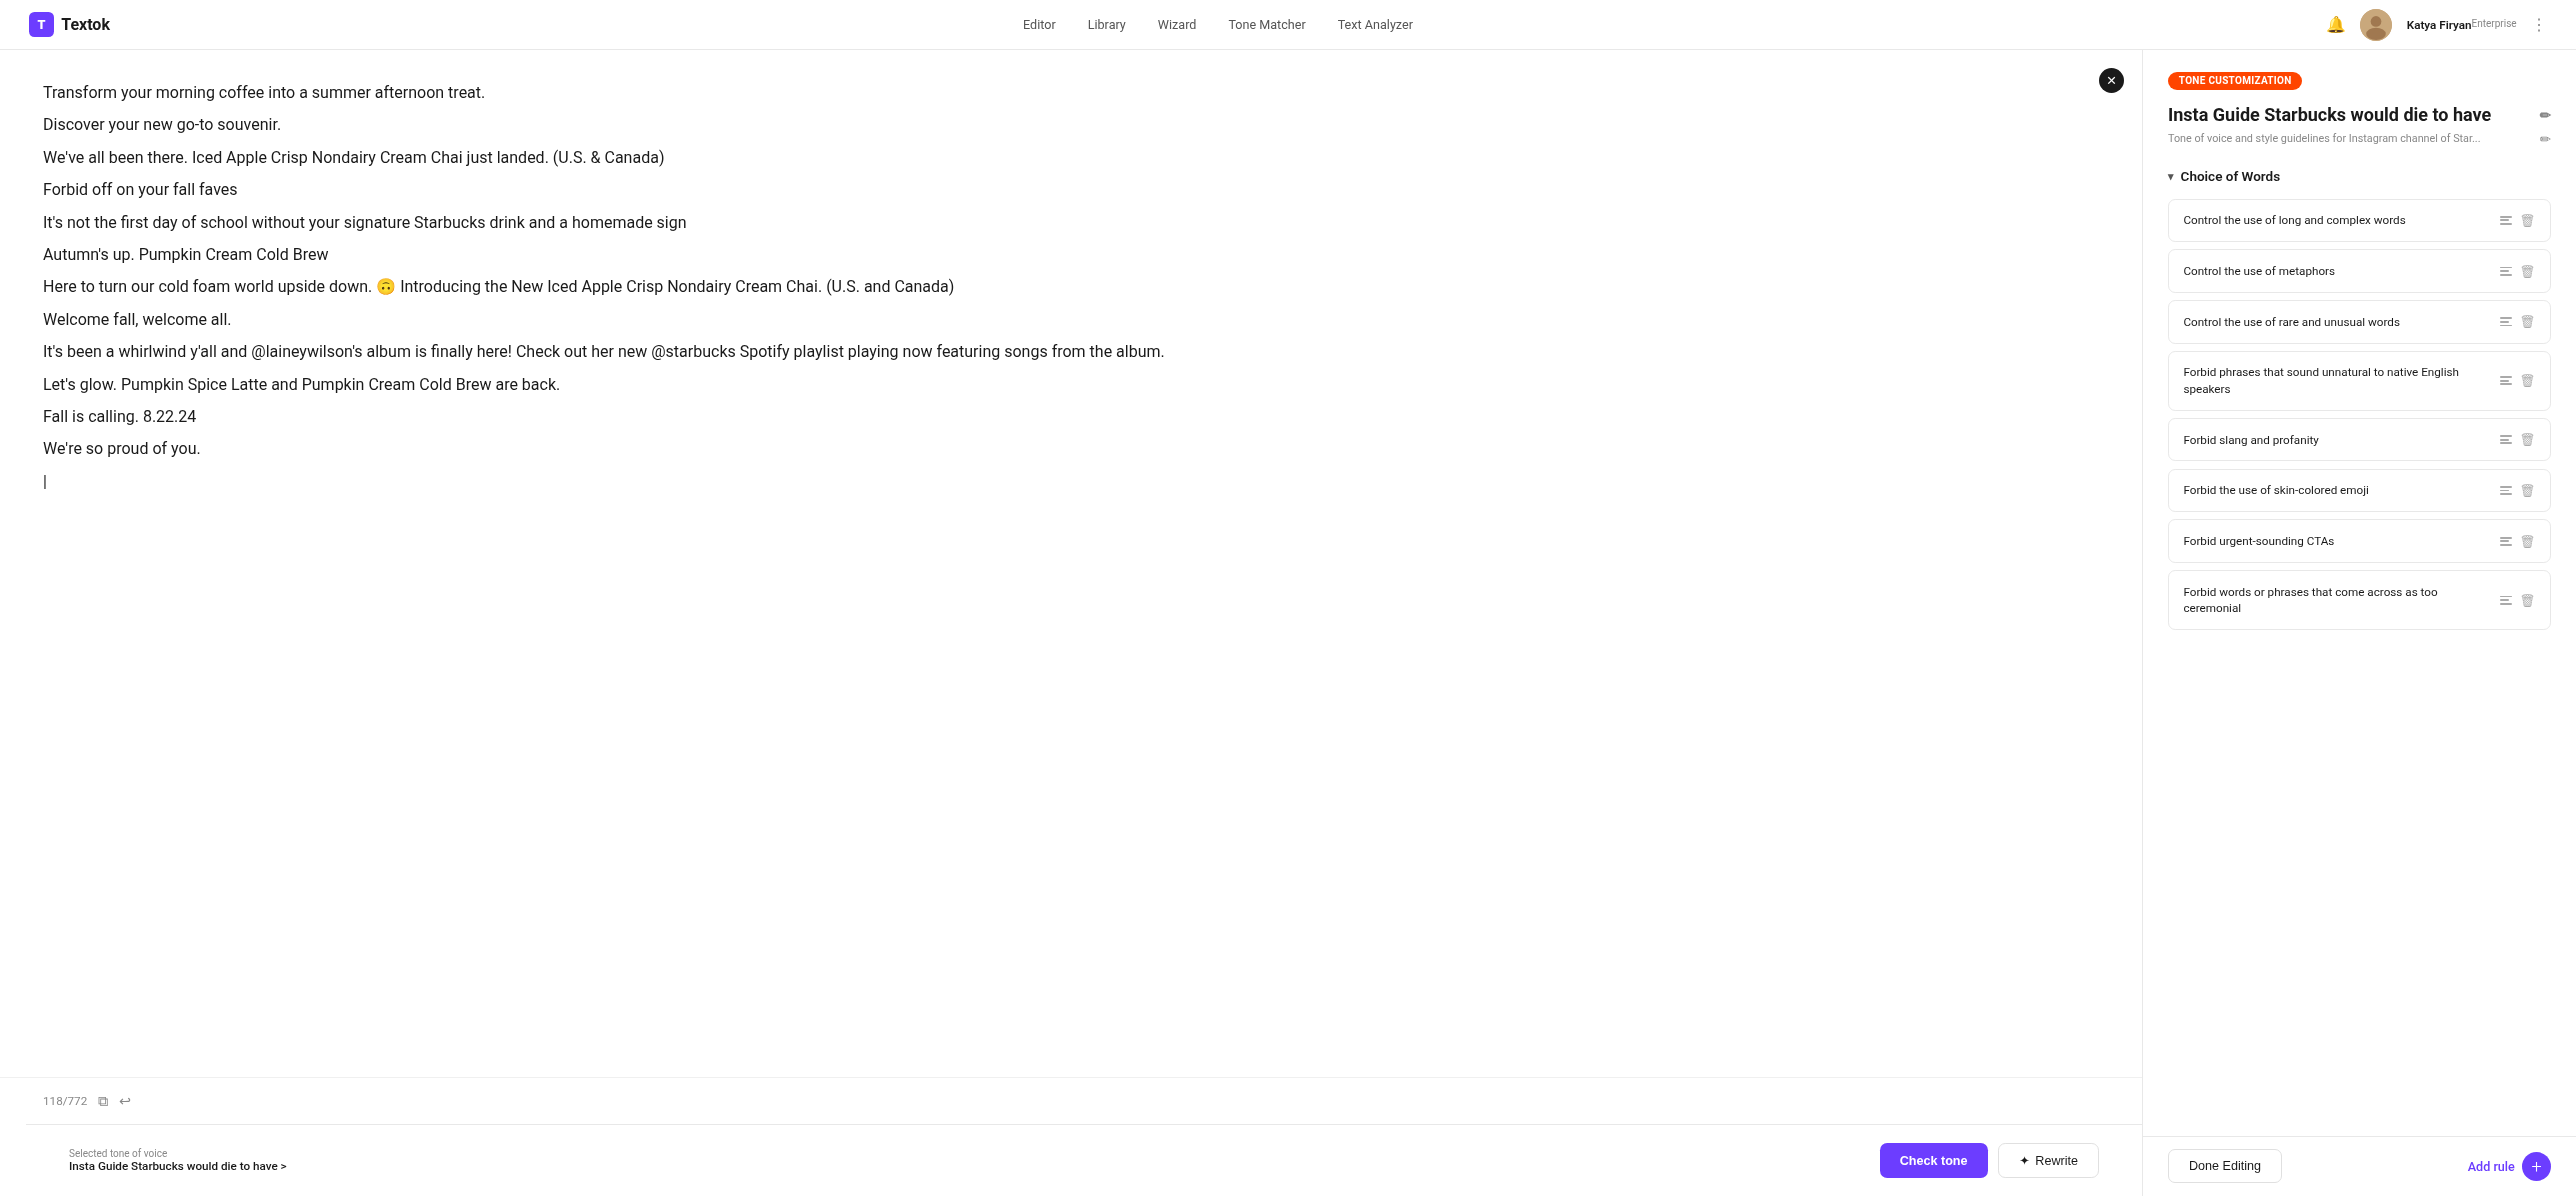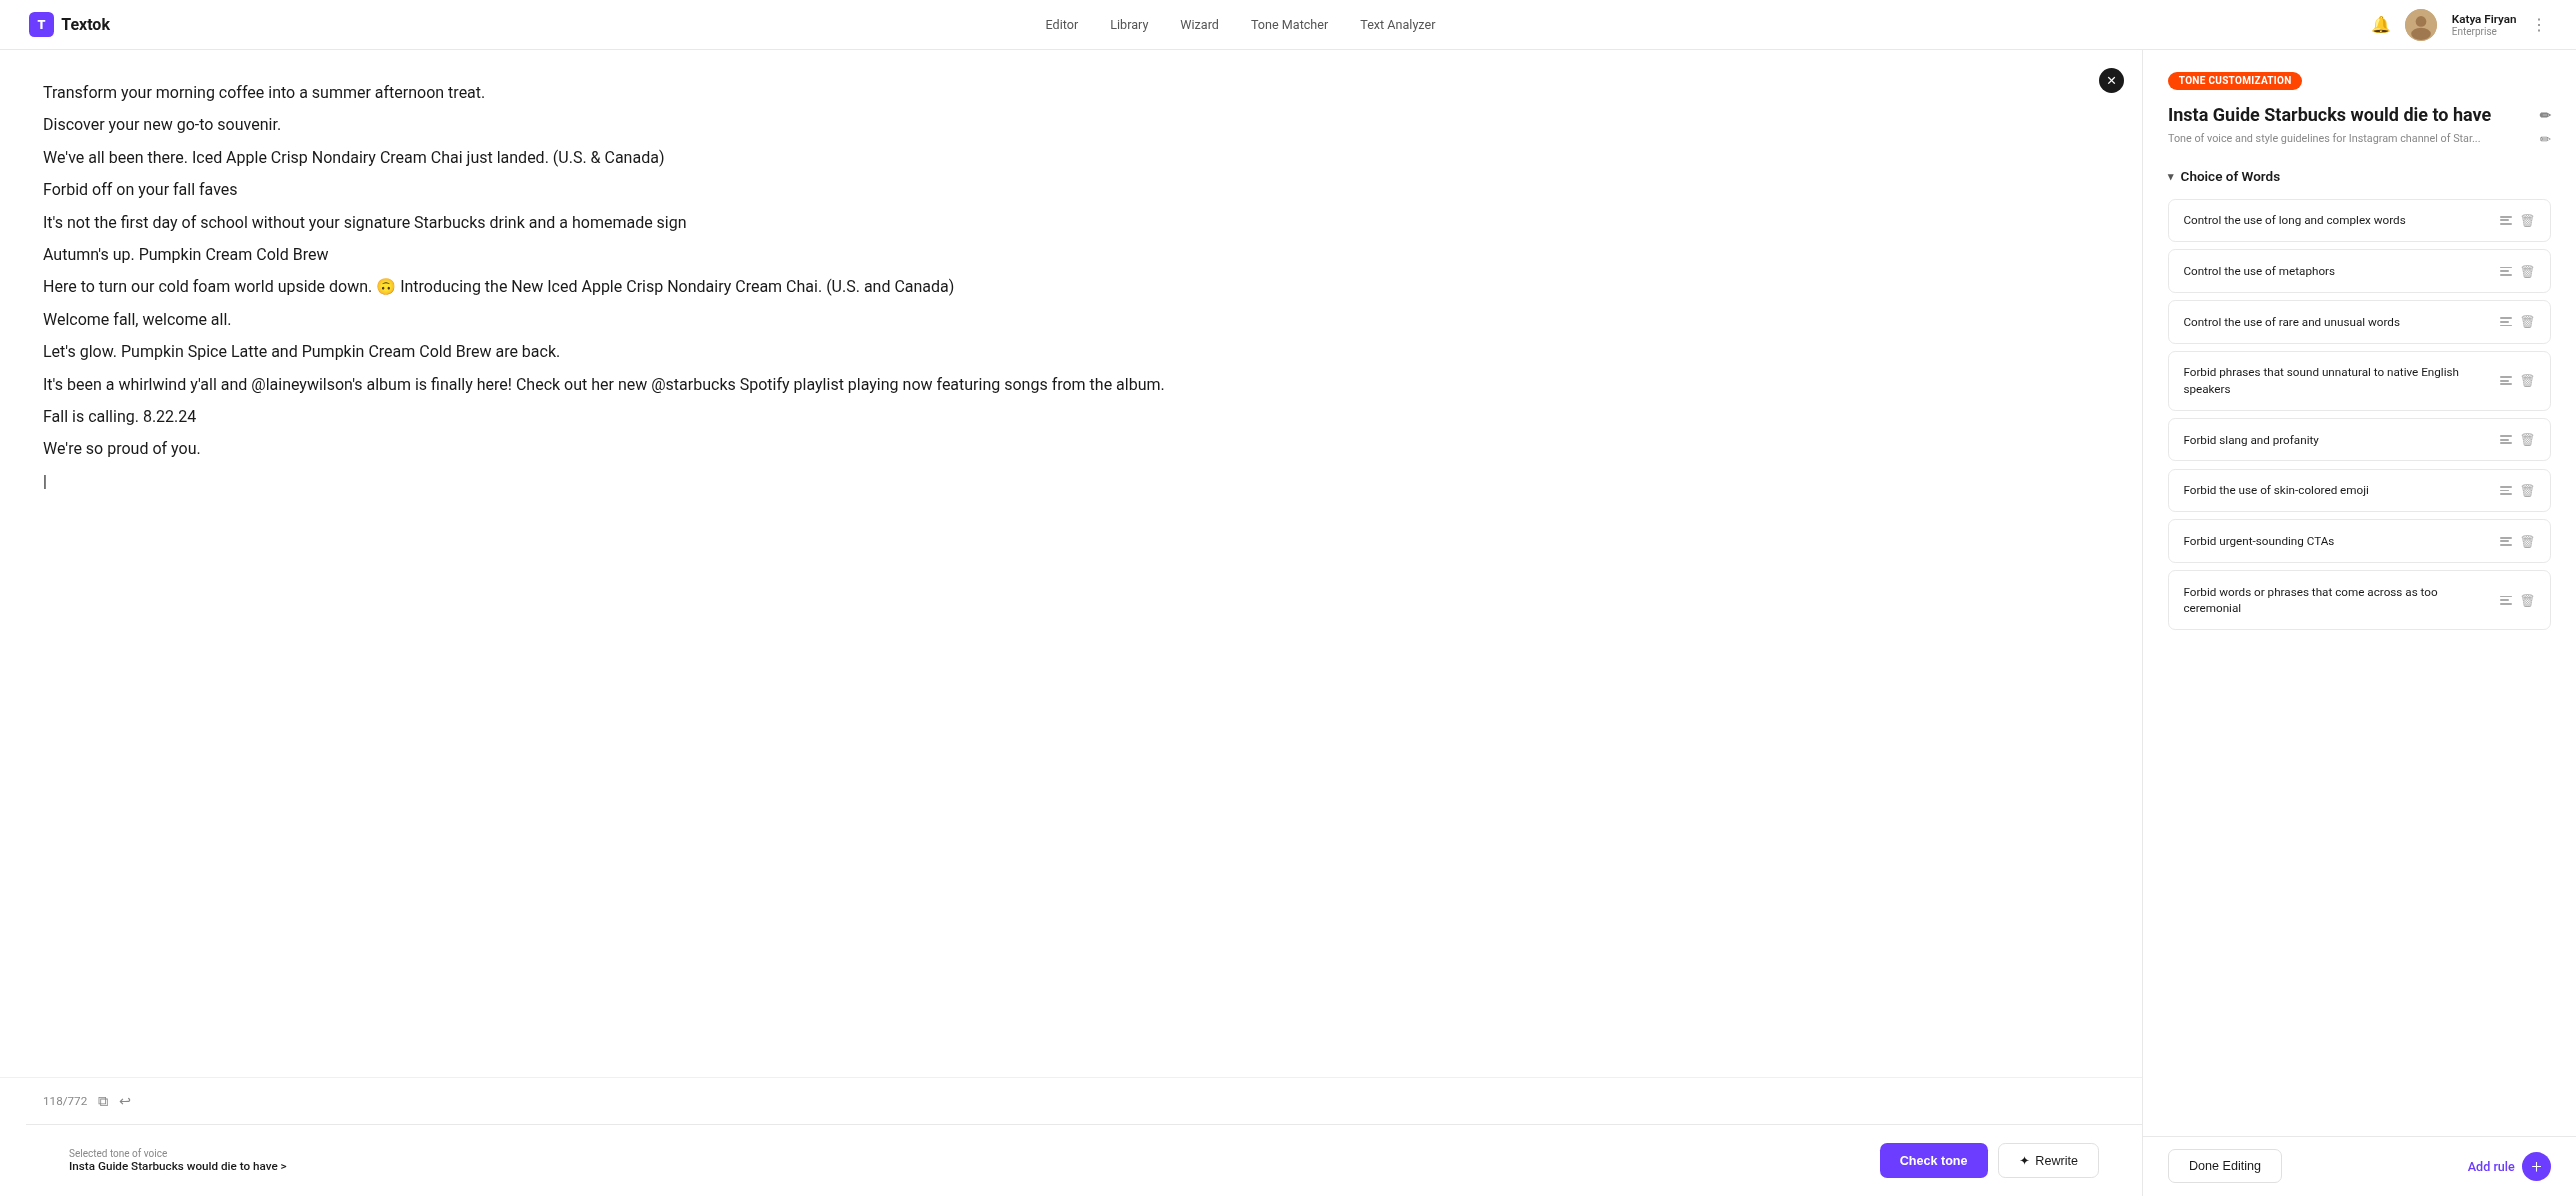--- a/index.html
+++ b/index.html
@@ -7,21 +7,21 @@
 
     
     .header { display: flex; align-items: center; justify-content: space-between; padding: 0 29px; height: 50px; border-bottom: 0.9px solid #e8e8e8; position: sticky; top: 0; background: #fff; z-index: 100; }
     .logo { display: flex; align-items: center; gap: 7.2px; font-weight: 700; font-size: 16px; color: #1a1a1a; }
     .logo-icon { width: 25px; height: 25px; background: #6c3dff; border-radius: 5.4px; display: flex; align-items: center; justify-content: center; color: white; font-weight: 900; font-size: 12.6px; }
     .nav { display: flex; gap: 32px; }
     .nav-item { color: #555; font-size: 12.6px; cursor: pointer; text-decoration: none; }
     .header-right { display: flex; align-items: center; gap: 14.4px; }
     .bell-icon { font-size: 16px; color: #888; cursor: pointer; }
     .avatar { width: 32px; height: 32px; border-radius: 50%; background: #c9a87c; display: flex; align-items: center; justify-content: center; overflow: hidden; }
-    .user-info { display: flex; flex-direction: column; }
+    .user-info { display: flex; flex-direction: row; }
     .user-name { font-weight: 600; font-size: 11.7px; }
     .user-plan { font-size: 10px; color: #888; }
     .more-icon { font-size: 16px; color: #888; cursor: pointer; }
 
     
     .main-layout { display: flex; height: calc(100vh - 50px); }
 
     
     .editor-area { flex: 1; display: flex; flex-direction: column; position: relative; border-right: 0.9px solid #e8e8e8; }
     .editor-content { flex: 1; padding: 29px 43px; overflow-y: auto; position: relative; }
@@ -118,22 +118,22 @@
       <div class="close-btn">✕</div>
       <div class="editor-text" contenteditable="true" style="">
           <p>Transform your morning coffee into a summer afternoon treat.</p>
           <p>Discover your new go-to souvenir.</p>
           <p>We've all been there. Iced Apple Crisp Nondairy Cream Chai just landed. (U.S. &amp; Canada)</p>
           <p>Forbid off on your fall faves</p>
           <p>It's not the first day of school without your signature Starbucks drink and a homemade sign</p>
           <p>Autumn's up. Pumpkin Cream Cold Brew</p>
           <p>Here to turn our cold foam world upside down. 🙃 Introducing the New Iced Apple Crisp Nondairy Cream Chai. (U.S. and Canada)</p>
           <p>Welcome fall, welcome all.</p>
+          <p>It's been a whirlwind y'all and @laineywilson's album is finally here! Check out her new @starbucks Spotify playlist playing now featuring songs from the album.</p>
           <p>Let's glow. Pumpkin Spice Latte and Pumpkin Cream Cold Brew are back.</p>
-          <p>It's been a whirlwind y'all and @laineywilson's album is finally here! Check out her new @starbucks Spotify playlist playing now featuring songs from the album.</p>
           <p>Fall is calling. 8.22.24</p>
           <p>We're so proud of you.</p>
           <p class="cursor-line">​</p>
         </div>
     </div>
     <div class="editor-footer">
       <div class="word-count">
         <span>118/772</span>
         <span class="copy-icon">⧉</span>
         <span class="undo-icon">↩</span>

